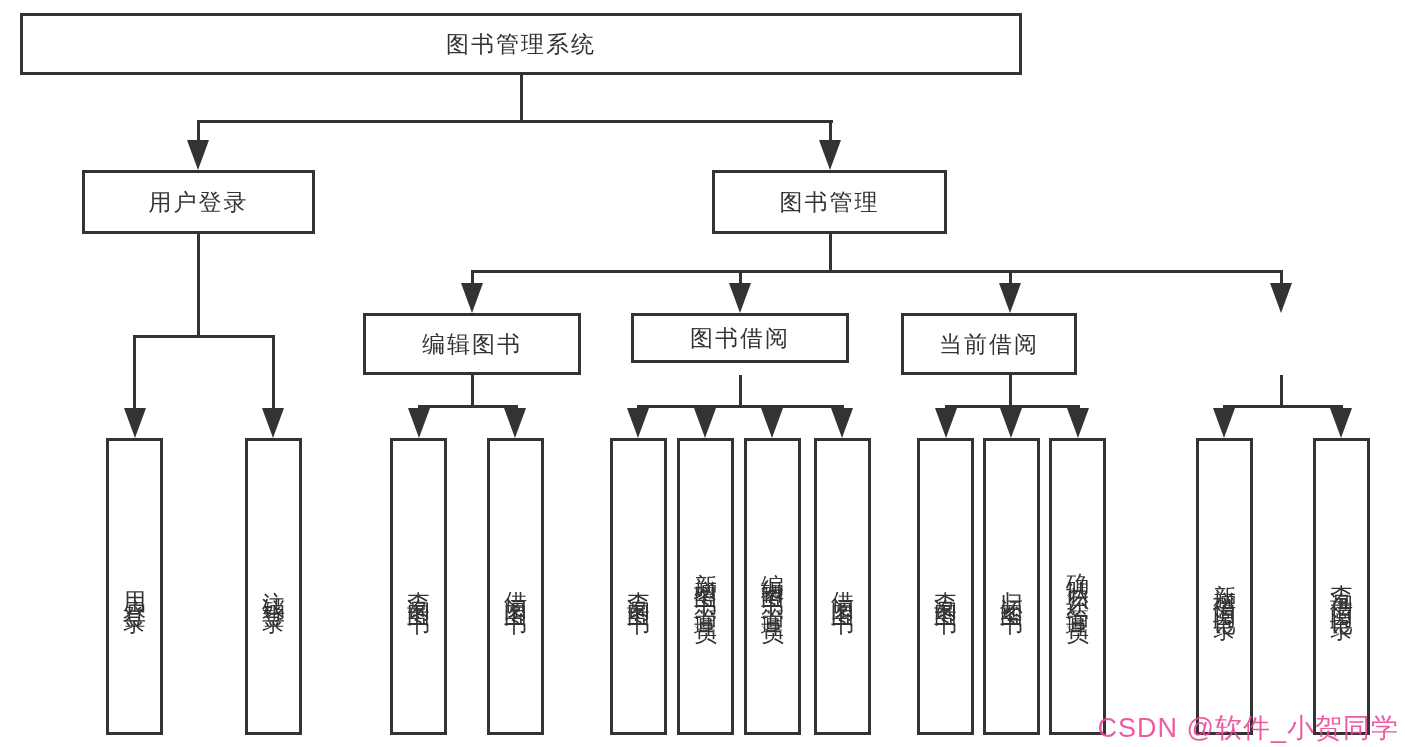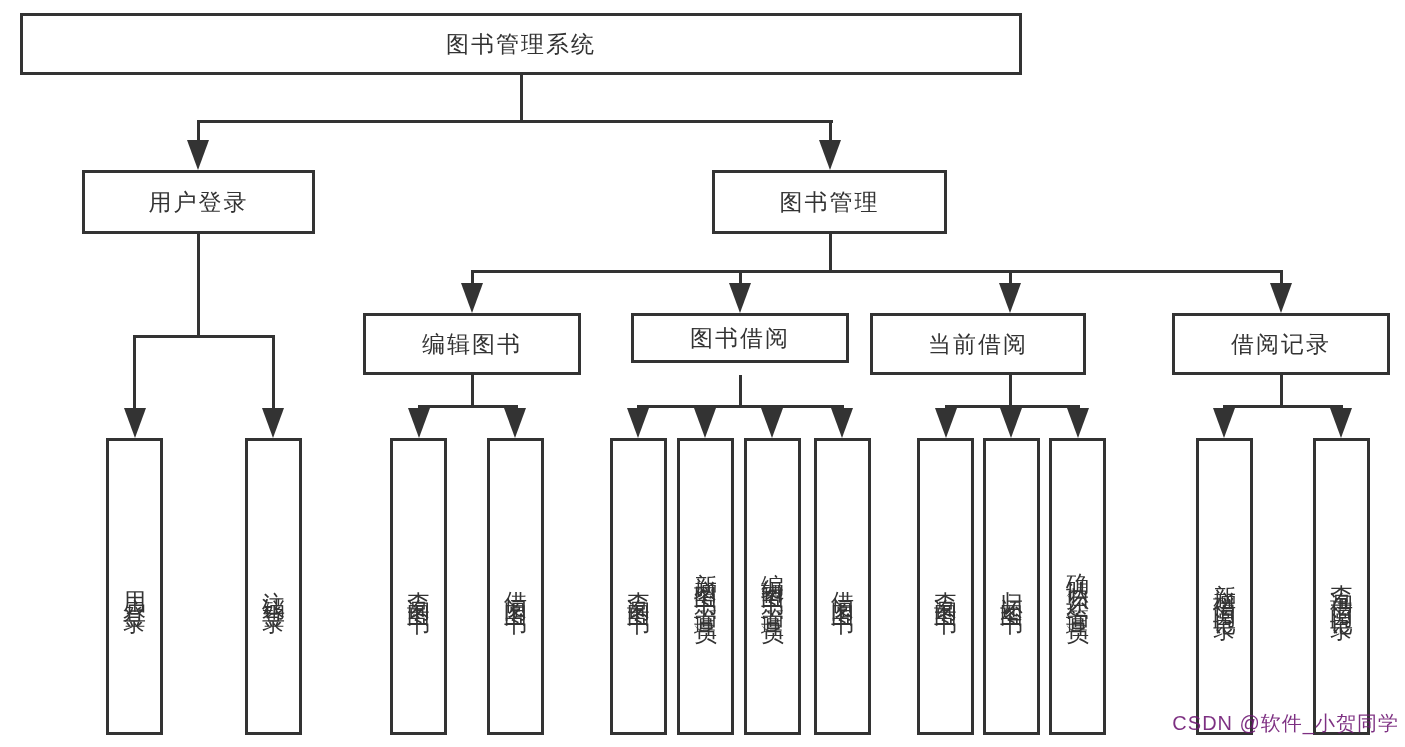--- a/index.html
+++ b/index.html
@@ -41,22 +41,22 @@
   .lh { position: absolute; height: 3px; background: #333333; z-index: 1; }
   .arrow {
     position: absolute; width: 0; height: 0; z-index: 1;
     border-left: 11px solid transparent;
     border-right: 11px solid transparent;
     border-top: 30px solid #333333;
   }
   .watermark {
     position: absolute;
     top: 710px; right: 6px;
-    font-size: 20px; letter-spacing: 1px;
-    color: #701a75; opacity: 0.9;
+    font-size: 27px; letter-spacing: 1px;
+    color: #ec4899; opacity: 0.9;
     z-index: 3;
     white-space: nowrap;
   }
 </style>
 </head>
 <body>
 
 <div class="canvas">
 
   <div class="lv" style="left:520px;top:68px;height:54px"></div>
@@ -128,25 +128,22 @@
   <div class="hbox" style="left:712px;top:170px;width:235px;height:64px">
     <span>图书管理</span>
   </div>
 
   <div class="hbox" style="left:363px;top:313px;width:218px;height:62px">
     <span>编辑图书</span>
   </div>
   <div class="hbox" style="left:631px;top:313px;width:218px;height:50px">
     <span>图书借阅</span>
   </div>
-  <div class="hbox" style="left:870px;top:313px;width:216px;height:62px">
+  <div class="hbox" style="left:901px;top:313px;width:176px;height:62px">
     <span>当前借阅</span>
-  </div>
-  <div class="hbox" style="left:1172px;top:313px;width:218px;height:62px">
-    <span>借阅记录</span>
   </div>
 
   <div class="leaf" style="left:106px">
     <span>用户登录</span>
   </div>
   <div class="leaf" style="left:245px">
     <span>注销登录</span>
   </div>
 
   <div class="leaf" style="left:390px">

